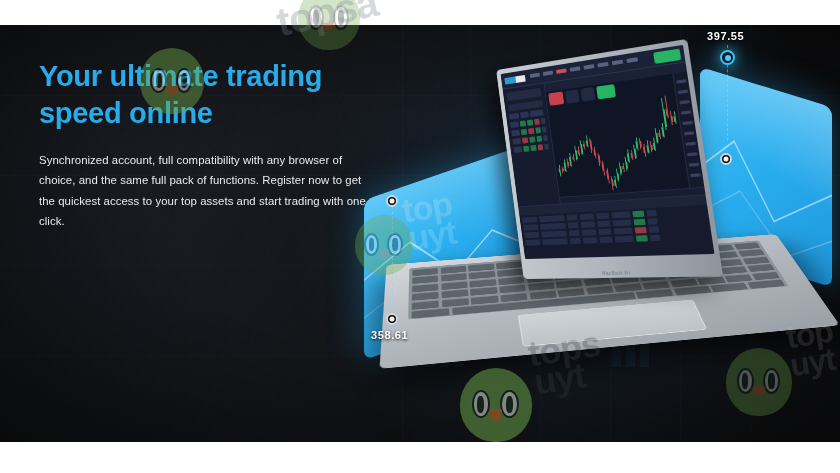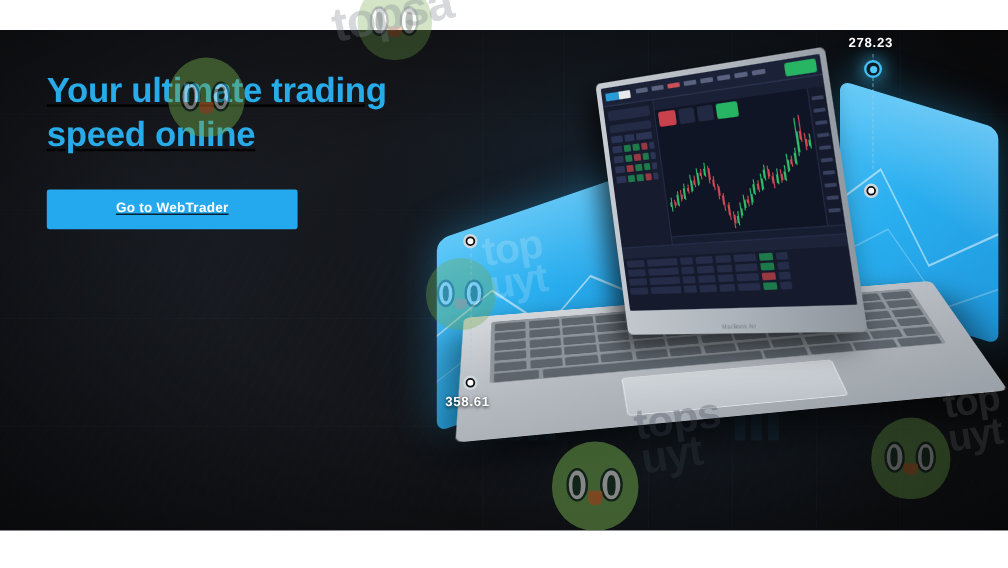--- a/index.html
+++ b/index.html
@@ -23,21 +23,21 @@
     background:
       repeating-linear-gradient(118deg, rgba(255,255,255,.018) 0 2px, rgba(0,0,0,0) 2px 9px),
       repeating-linear-gradient(-41deg, rgba(255,255,255,.012) 0 1px, rgba(0,0,0,0) 1px 14px);
   }
   .hero .vignette {
     position:absolute; inset:0;
     background:radial-gradient(ellipse at 50% 50%, rgba(0,0,0,0) 40%, rgba(0,0,0,.55) 100%);
   }
 
   
-  .copy { position:absolute; left:39px; top:33px; width:330px; z-index:14;text-decoration:underline; }
+  .copy { position:absolute; left:39px; top:33px; width:330px; z-index:14; }
   .headline {
     color:#27ABE9; font-size:29px; line-height:1.29; font-weight:bold;
     letter-spacing:-0.3px;
   }
   .para {
     color:#e9ebee; font-size:11.4px; line-height:1.80; margin-top:17px;
     letter-spacing:.05px;
   }
   .cta {
     display:block; margin-top:25px; width:209px; height:33px; border:0;
@@ -224,21 +224,21 @@
           <rect x="612" y="250" width="9" height="92"></rect>
           <rect x="626" y="222" width="9" height="120"></rect>
           <rect x="640" y="268" width="9" height="74"></rect>
         </g>
         <polyline points="380,250 420,205 455,228 495,170 540,196 590,140" fill="none" stroke="#3aa9e0" stroke-width="1.6" opacity=".35"></polyline>
       </svg>
     </div>
 
     <div class="copy">
       <h1 class="headline">Your ultimate trading speed online</h1>
-      <button class="cta">Go to WebTrader</button>
+      <p class="para">Synchronized account, full compatibility with any browser of choice, and the same full pack of functions. Register now to get the quickest access to your top assets and start trading with one click.</p>
     </div>
 
     <div class="panel" id="panel-left">
       <div class="face"></div>
       <svg viewBox="0 0 186 160" preserveAspectRatio="none">
         <polyline points="-4,82 46,58 92,104 128,74 186,118" fill="none" stroke="rgba(255,255,255,.55)" stroke-width="1.6"></polyline>
         <polyline points="-4,120 50,96 100,140 150,108 186,146" fill="none" stroke="rgba(255,255,255,.28)" stroke-width="1.2"></polyline>
       </svg>
     </div>
 
@@ -259,21 +259,21 @@
     <div class="node dark" style="left:720px; top:128px; width:12px; height:12px;">
       <span class="dot" style="width:5px;height:5px;"></span>
     </div>
     <div class="node dark" style="left:386px; top:170px; width:12px; height:12px;">
       <span class="dot" style="width:5px;height:5px;"></span>
     </div>
     <div class="node dark" style="left:386px; top:288px; width:12px; height:12px;">
       <span class="dot" style="width:5px;height:5px;"></span>
     </div>
 
-    <div class="price" style="left:707px; top:5px;">278.23</div>
+    <div class="price" style="left:707px; top:5px;">397.55</div>
     <div class="price" style="left:371px; top:304px;">358.61</div>
 
     <div id="laptop">
 
       <div class="base">
         <div class="keys">
           <div class="krow">
               <span></span>
               <span></span>
               <span></span>

